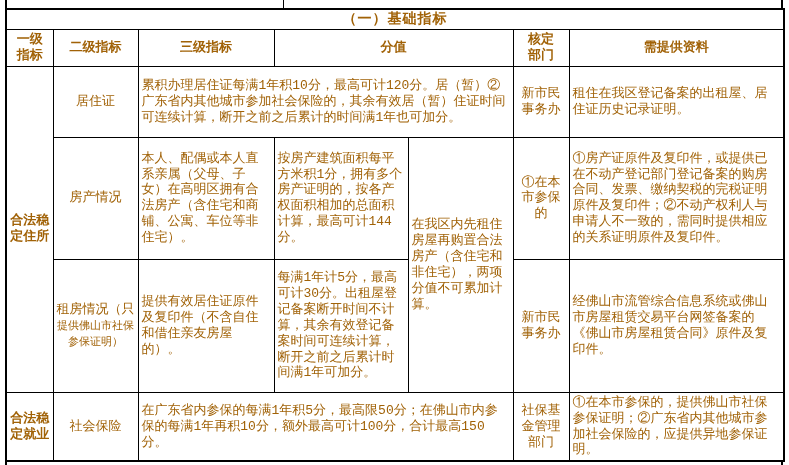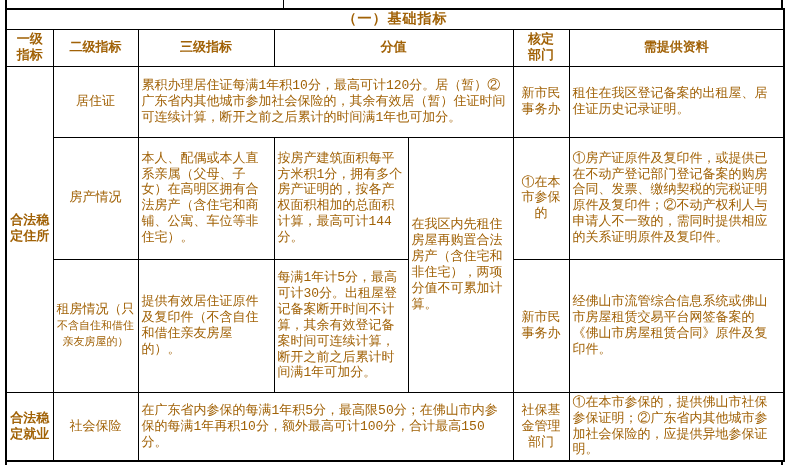--- a/index.html
+++ b/index.html
@@ -99,21 +99,21 @@
       <td class="c">房产情况</td>
       <td>本人、配偶或本人直系亲属（父母、子女）在高明区拥有合法房产（含住宅和商铺、公寓、车位等非住宅）。</td>
       <td>按房产建筑面积每平方米积1分，拥有多个房产证明的，按各产权面积相加的总面积计算，最高可计144分。</td>
       <td rowspan="2">在我区内先租住房屋再购置合法房产（含住宅和非住宅），两项分值不可累加计算。</td>
       <td class="c dept">①在本市参保的</td>
       <td>①房产证原件及复印件，或提供已在不动产登记部门登记备案的购房合同、发票、缴纳契税的完税证明原件及复印件；②不动产权利人与申请人不一致的，需同时提供相应的关系证明原件及复印件。</td>
     </tr>
 
     <tr style="height:133px">
       <td class="c">
-        <span>租房情况（只</span><span class="small-note">不含自住和借住亲友房屋的）</span>
+        <span>租房情况（只</span><span class="small-note">提供佛山市社保参保证明）</span>
       </td>
       <td>提供有效居住证原件及复印件（不含自住和借住亲友房屋的）。</td>
       <td>每满1年计5分，最高可计30分。出租屋登记备案断开时间不计算，其余有效登记备案时间可连续计算，断开之前之后累计时间满1年可加分。</td>
       <td class="c dept">新市民事务办</td>
       <td>经佛山市流管综合信息系统或佛山市房屋租赁交易平台网签备案的《佛山市房屋租赁合同》原件及复印件。</td>
     </tr>
 
     <tr style="height:67px">
       <td class="c b level1">合法稳定就业</td>
       <td class="c">社会保险</td>

